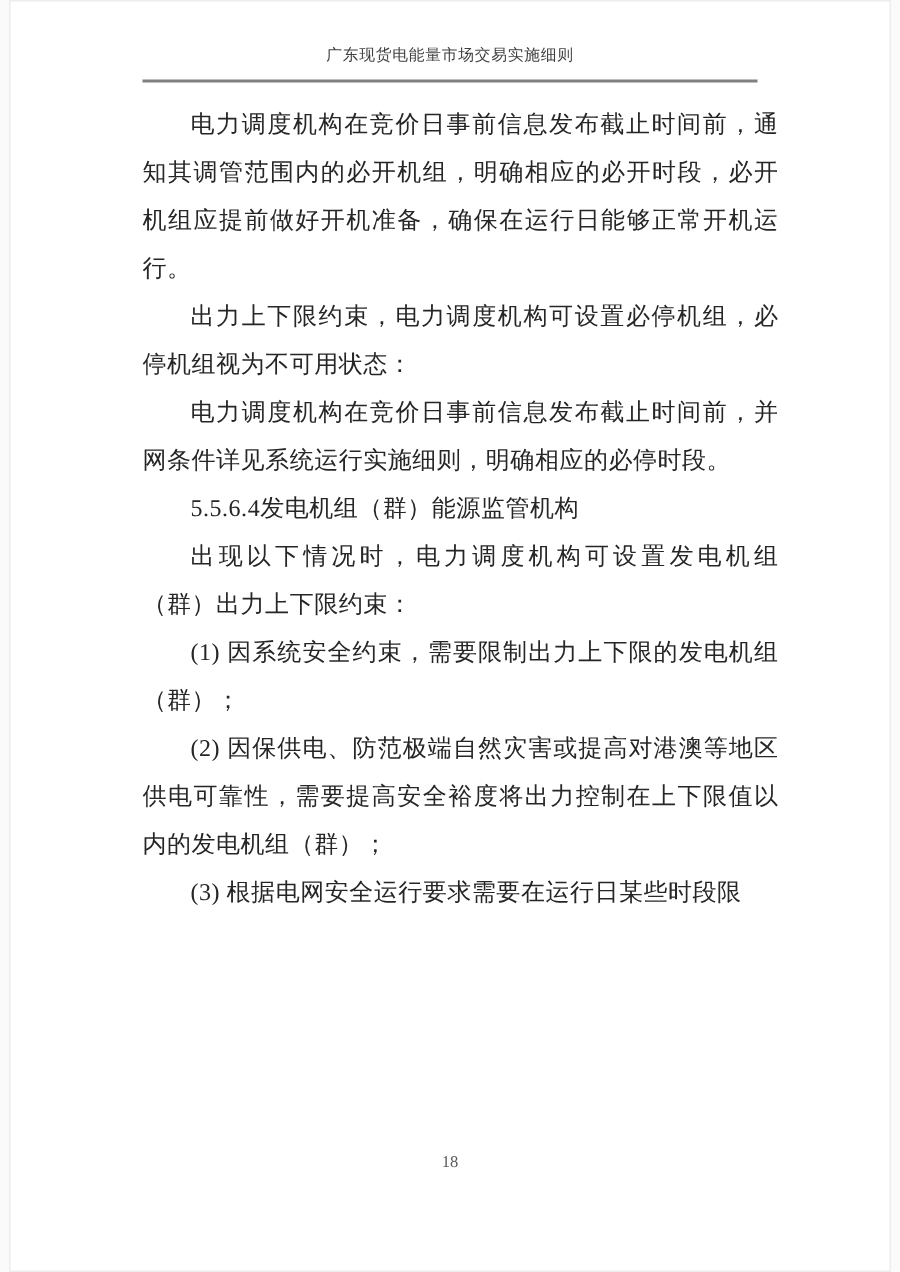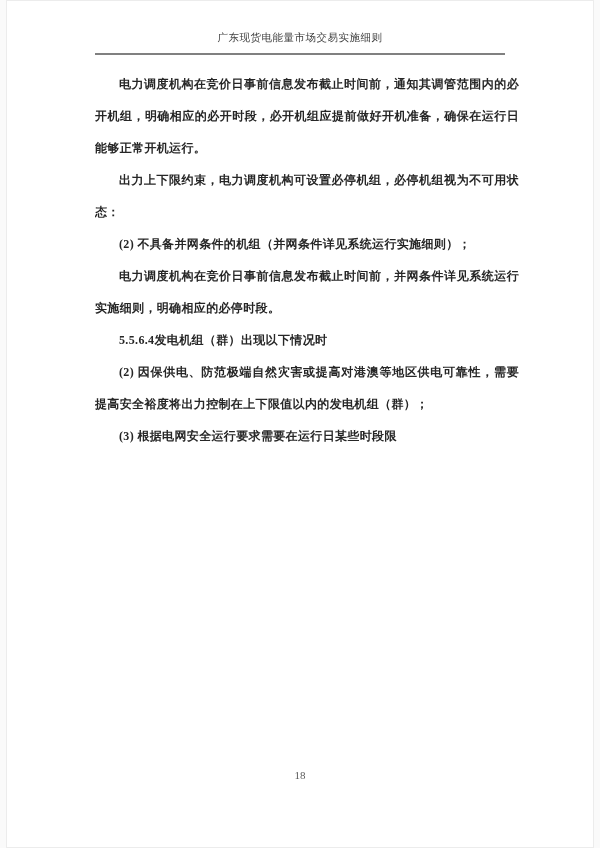--- a/index.html
+++ b/index.html
@@ -32,27 +32,26 @@
     font-size: 10.5px;
     letter-spacing: 0.5px;
     color: var(--header-text-color);
     line-height: 14px;
   }
   .doc-body {
     margin: 13px 88px 0 88px;
     width: 424px;
     height: 706px;
     overflow: hidden;
-    font-size: 12px;
+    font-size: 16px;
     line-height: 32px;
     letter-spacing: 0.35px;
     color: var(--text-color);
     text-align: justify;
     text-justify: inter-character;
-    font-weight: bold;
   }
   .doc-body p {
     margin: 0;
     padding: 0;
     text-indent: 2em;
   }
   .page-number {
     position: absolute;
     top: 768px;
     left: 0;
@@ -68,22 +67,23 @@
 
 <div class="page">
 
   <div class="doc-header">
     <div class="title">广东现货电能量市场交易实施细则</div>
   </div>
 
   <div class="doc-body">
     <p>电力调度机构在竞价日事前信息发布截止时间前，通知其调管范围内的必开机组，明确相应的必开时段，必开机组应提前做好开机准备，确保在运行日能够正常开机运行。</p>
     <p>出力上下限约束，电力调度机构可设置必停机组，必停机组视为不可用状态：</p>
-    <p>(2) 不具备并网条件的机组（并网条件详见系统运行实施细则）；</p>
     <p>电力调度机构在竞价日事前信息发布截止时间前，并网条件详见系统运行实施细则，明确相应的必停时段。</p>
-    <p>5.5.6.4发电机组（群）出现以下情况时</p>
+    <p>5.5.6.4发电机组（群）能源监管机构</p>
+    <p>出现以下情况时，电力调度机构可设置发电机组（群）出力上下限约束：</p>
+    <p>(1) 因系统安全约束，需要限制出力上下限的发电机组（群）；</p>
     <p>(2) 因保供电、防范极端自然灾害或提高对港澳等地区供电可靠性，需要提高安全裕度将出力控制在上下限值以内的发电机组（群）；</p>
     <p>(3) 根据电网安全运行要求需要在运行日某些时段限</p>
   </div>
 
   <div class="page-number">18</div>
 
 </div>
 
 </body></html>

